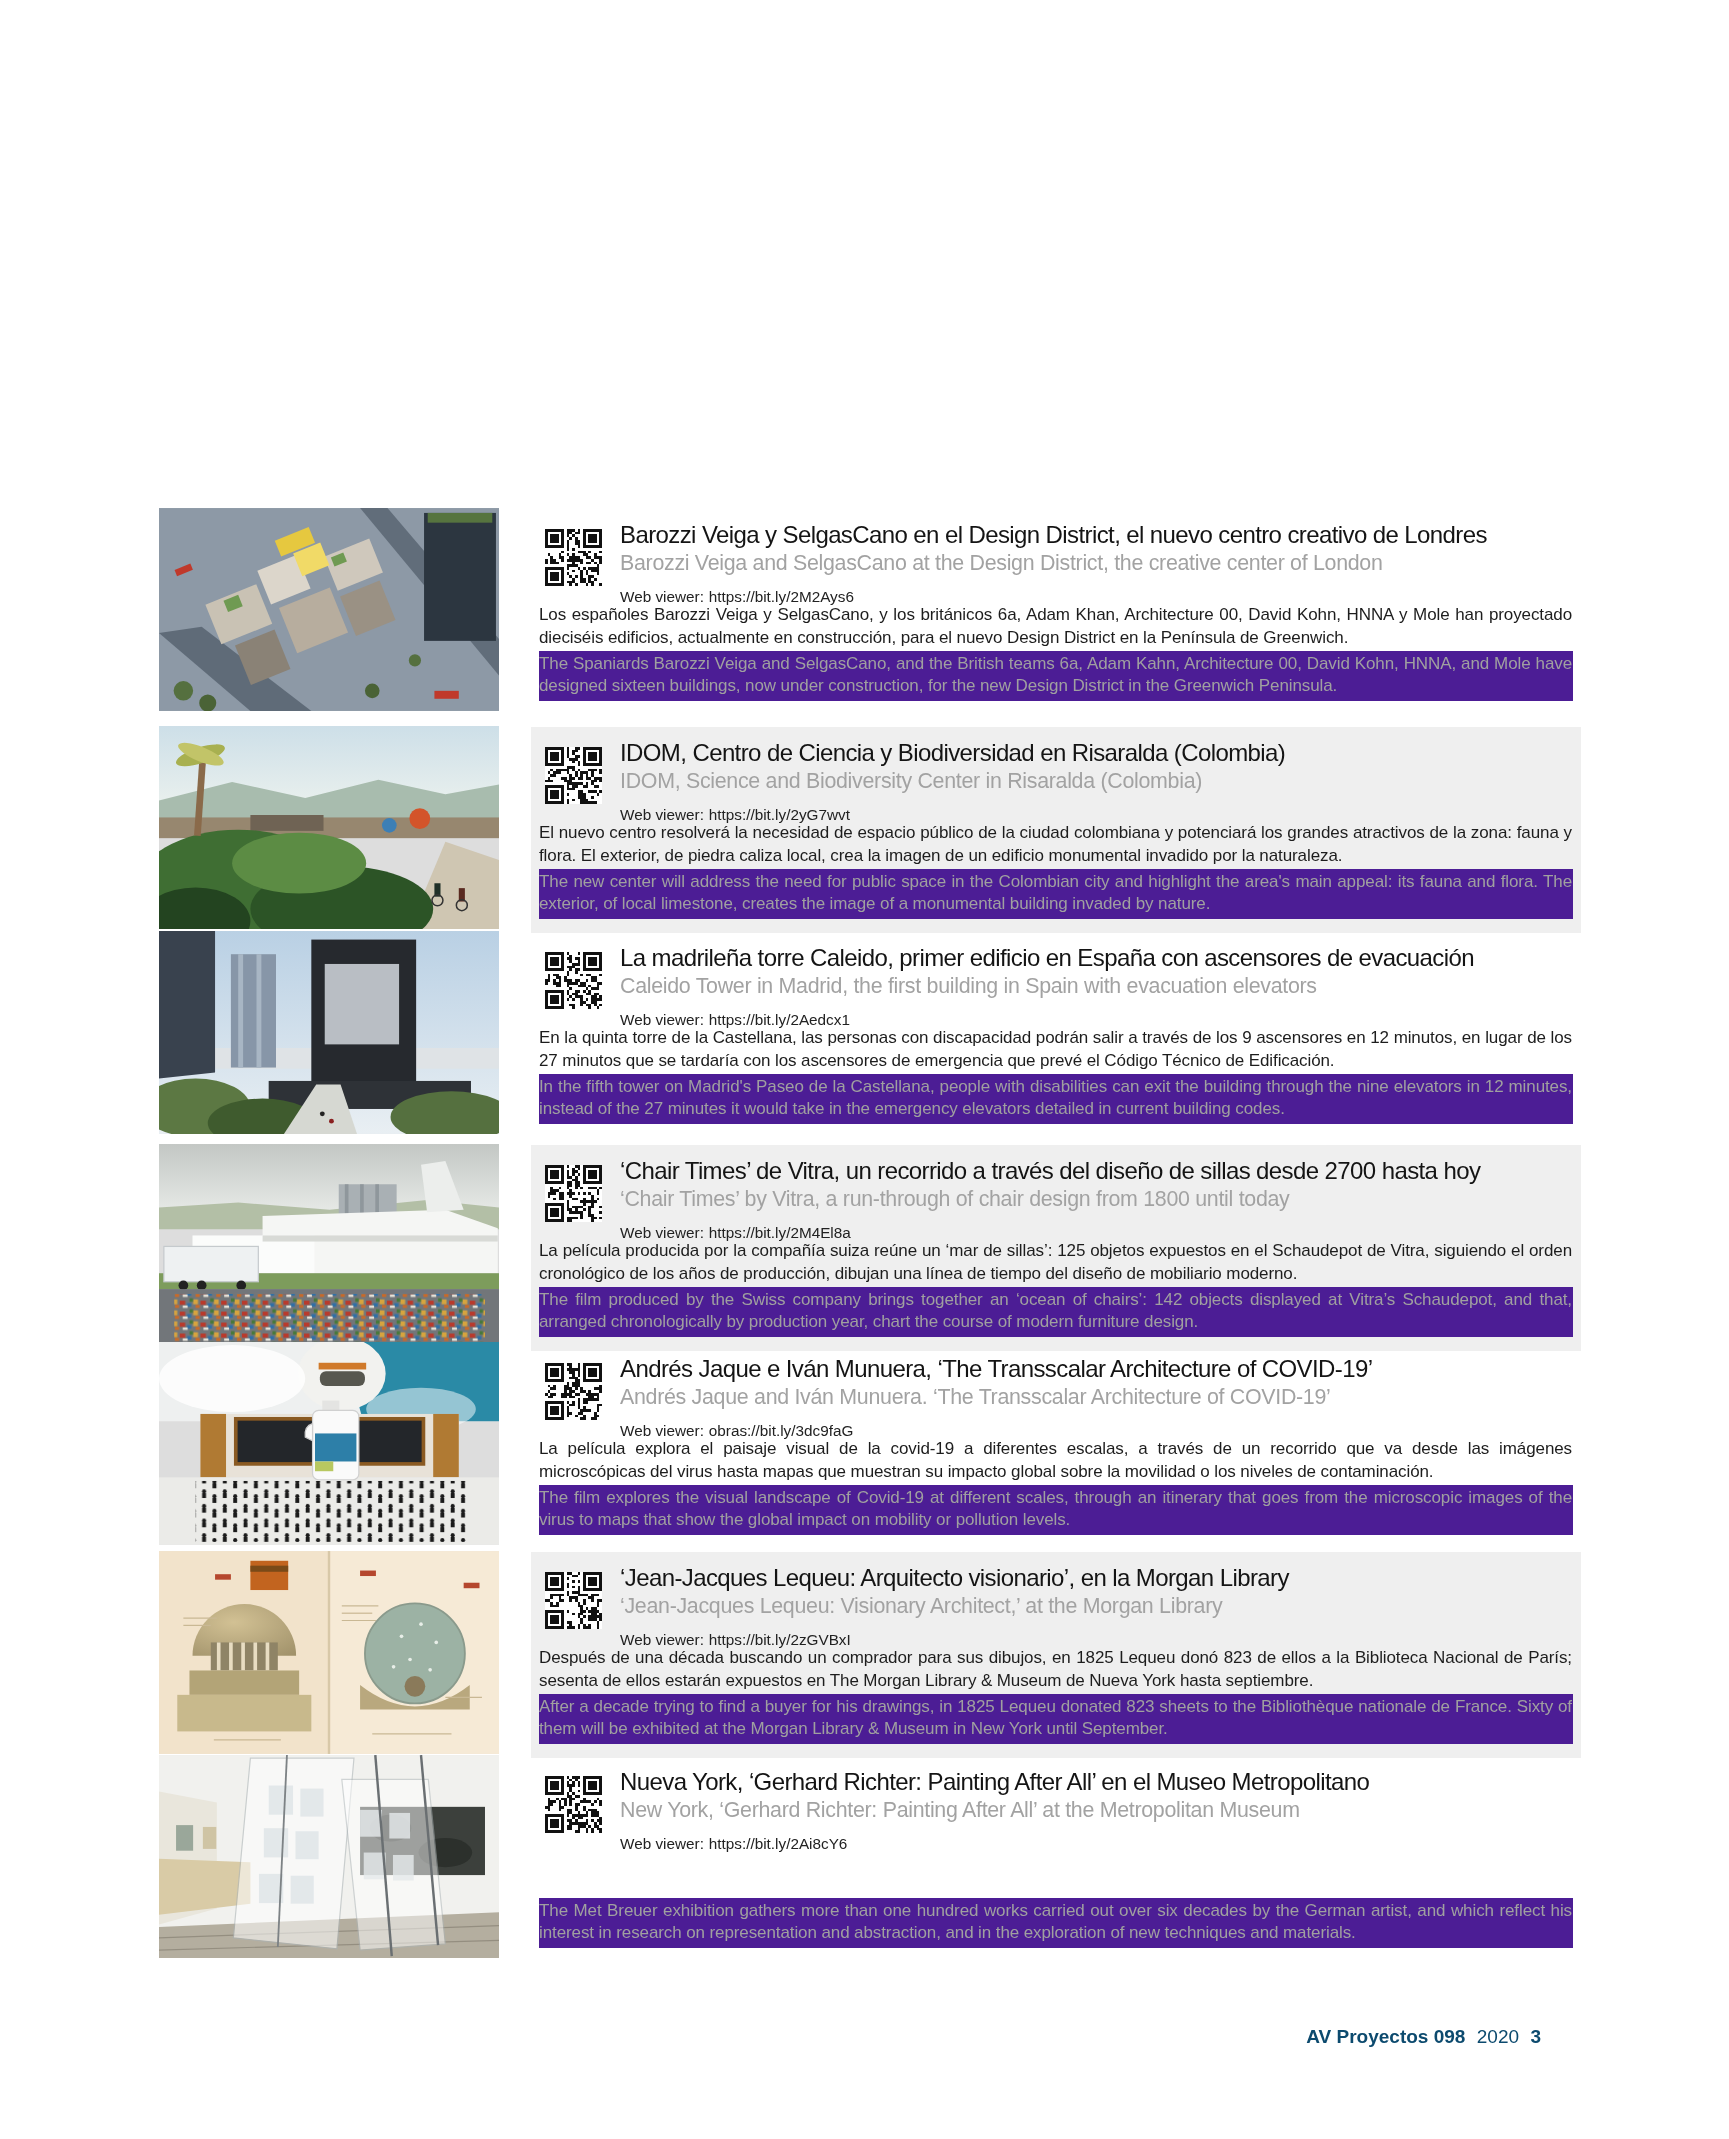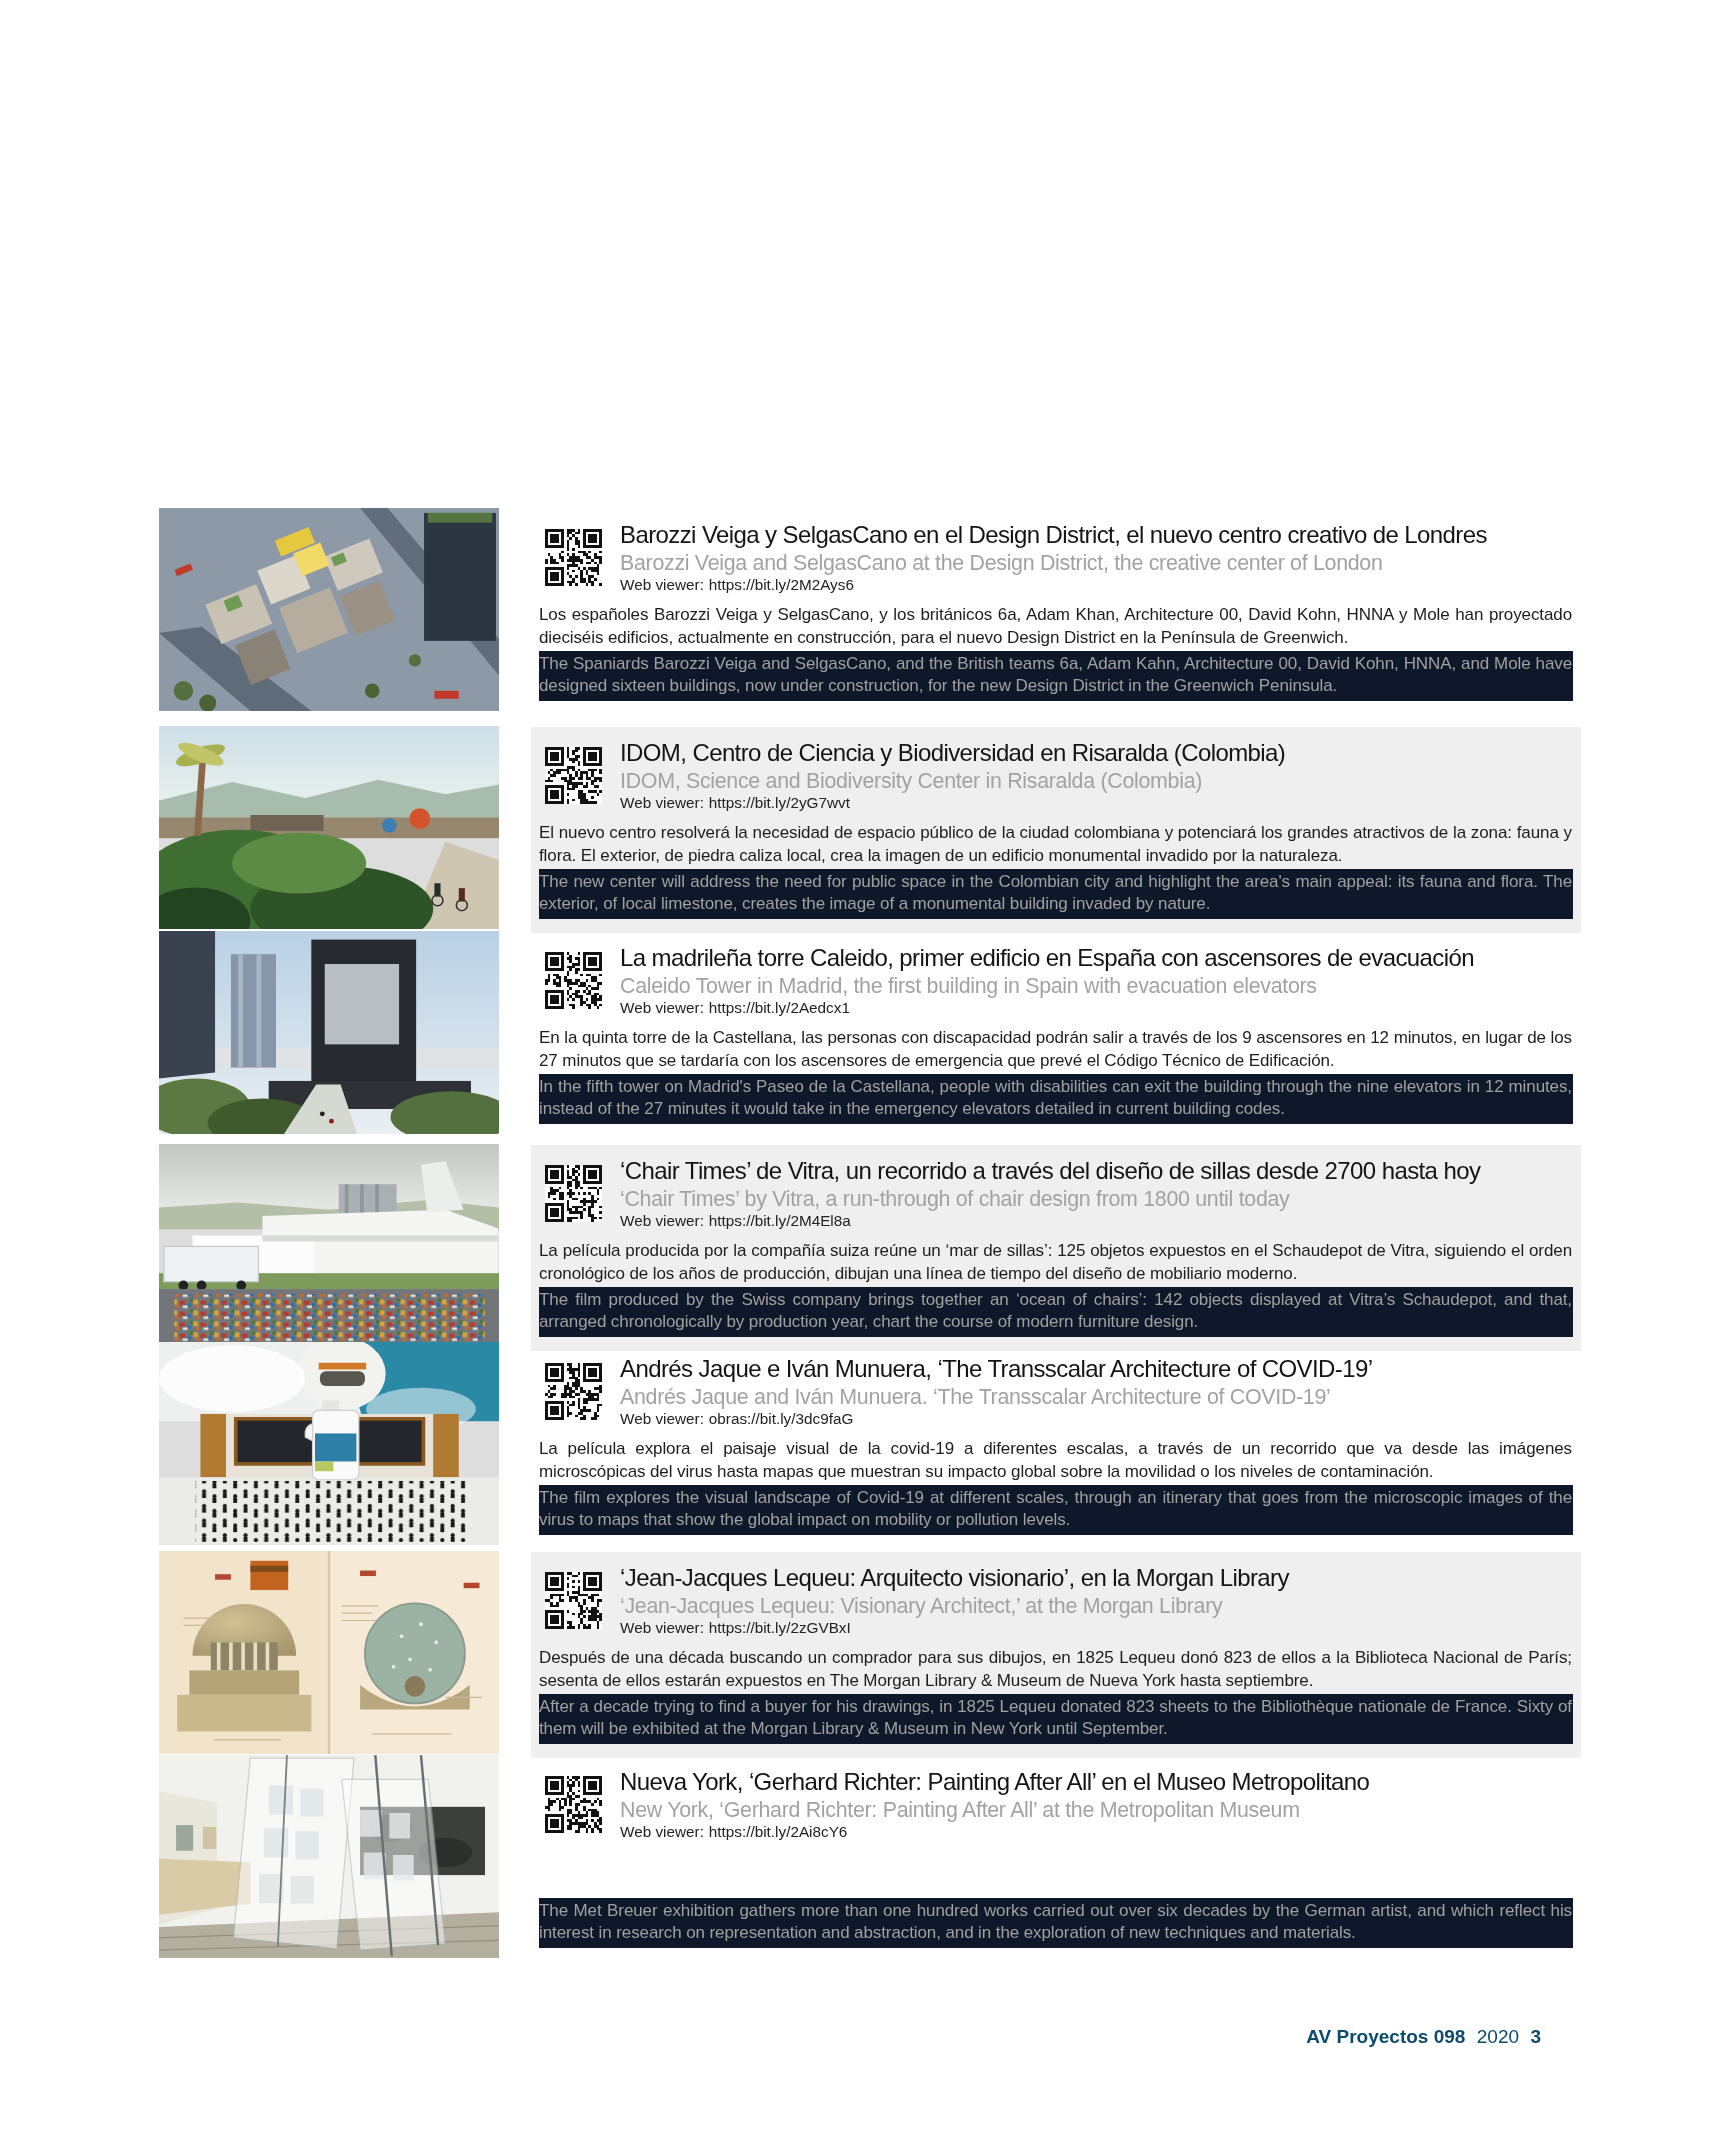--- a/index.html
+++ b/index.html
@@ -9,26 +9,26 @@
   .row{position:absolute;left:0;width:1729px;height:209px;}
   .band{position:absolute;left:515px;top:1.2px;width:1050px;height:206px;background:#efefef;}
   .thumb{position:absolute;left:143px;top:0;width:340px;height:203px;overflow:hidden;margin:0;background:#ddd;}
   .thumb svg{display:block;width:340px;height:203px;}
   .qr{position:absolute;left:529px;top:21px;width:57px;height:57px;background:#fff;}
   .head{position:absolute;left:604px;top:0;width:952px;}
   .t-es{position:absolute;left:0;top:13.4px;margin:0;font-size:24px;line-height:27px;font-weight:400;
         color:#141414;letter-spacing:-0.6px;white-space:nowrap;}
   .t-en{position:absolute;left:0;top:43px;margin:0;font-size:21.4px;line-height:24.4px;font-weight:400;
         color:#a2a2a2;letter-spacing:-0.3px;white-space:nowrap;}
-  .web{position:absolute;left:0;top:68px;margin:0;font-size:15.3px;line-height:18.3px;color:#222;white-space:nowrap;}
+  .web{position:absolute;left:0;top:80px;margin:0;font-size:15.3px;line-height:18.3px;color:#222;white-space:nowrap;}
   .web .lab{margin-right:4.9px;}
   .para{position:absolute;left:523px;width:1033px;margin:0;font-size:17px;line-height:22.6px;
         text-align:justify;letter-spacing:-0.1px;}
   .es{top:96px;color:#1d1d1d;}
-  .en{top:143px;color:#a0a0a0;background:#0f172a;padding:1.8px 1.2px 3.1px 0;}
+  .en{top:143px;color:#a0a0a0;background:#4c1d95;padding:1.8px 1.2px 3.1px 0;}
   #footer{position:absolute;top:2026px;right:204px;font-size:19px;color:#0c4a6e;white-space:nowrap;}
   #footer .b{font-weight:700;}
   #footer .y{font-weight:400;margin:0 6.1px;}
   .qr rect{shape-rendering:crispEdges;}
 </style>
 </head>
 <body>
 
 <svg width="0" height="0" style="position:absolute" aria-hidden="true">
   <defs>

